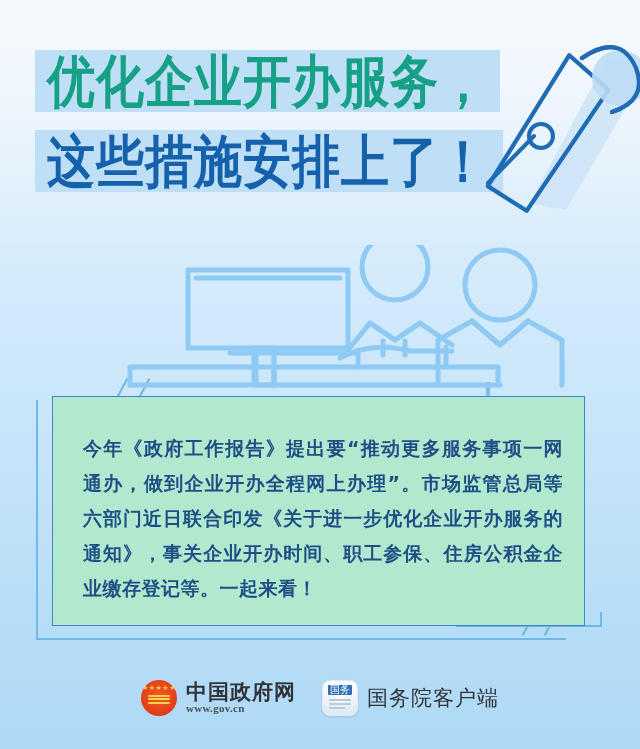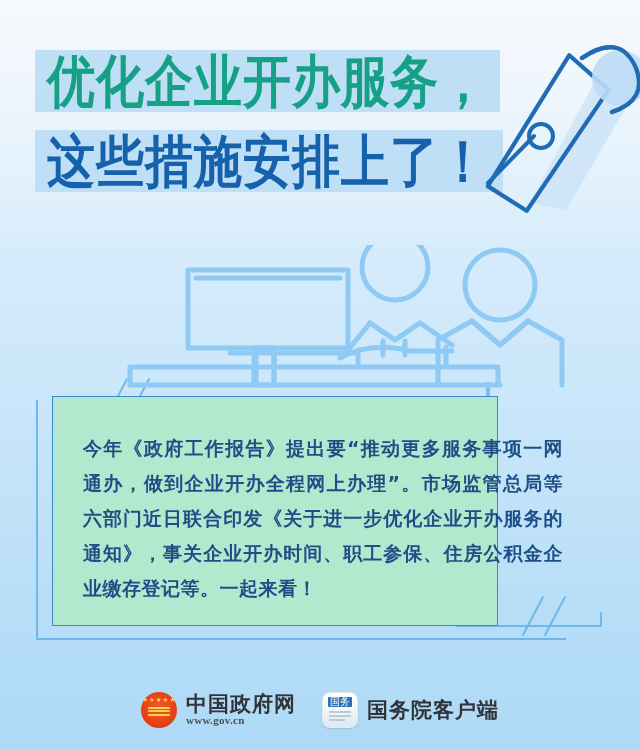--- a/index.html
+++ b/index.html
@@ -129,21 +129,21 @@
   }
   .tick-top {
     position: absolute;
     left: 450px; top: 0px;
     width: 4px; height: 14px;
     background: #7cc0ea;
   }
   .card {
     position: absolute;
     left: 16px; top: 14px;
-    width: 446px; height: 230px;
+    width: 533px; height: 230px;
     background: #b2e8ce;
     border: 1.5px solid #3f87c9;
     box-sizing: border-box;
   }
   .card-text {
     position: absolute;
     left: 30px; top: 34px;
     width: 480px;
     font-family: "DejaVu Sans", "Liberation Sans", sans-serif;
     font-size: 19px;
@@ -161,21 +161,21 @@
     background: #6fb8e8;
     transform: rotate(28deg);
   }
 
   
   .footer {
     position: absolute;
     left: 0; top: 668px;
     width: 640px; height: 60px;
     display: flex;
-    align-items: flex-end;
+    align-items: center;
     justify-content: center;
     gap: 26px;
   }
   .logo-group {
     display: flex;
     align-items: center;
     gap: 9px;
   }
   .emblem {
     width: 36px; height: 36px;
@@ -246,21 +246,21 @@
   }
   .app-icon .ai-line {
     position: absolute;
     height: 1.5px;
     background: #b9cbda;
     left: 6px;
   }
   .app-name {
     font-family: "DejaVu Sans", "Liberation Sans", sans-serif;
     font-size: 21px;
-    font-weight: bold;
+    font-weight: normal;
     color: #303438;
     letter-spacing: 1px;
   }
 </style>
 </head>
 <body>
 
 <div id="poster">
 
   <div class="wash-top"></div>

